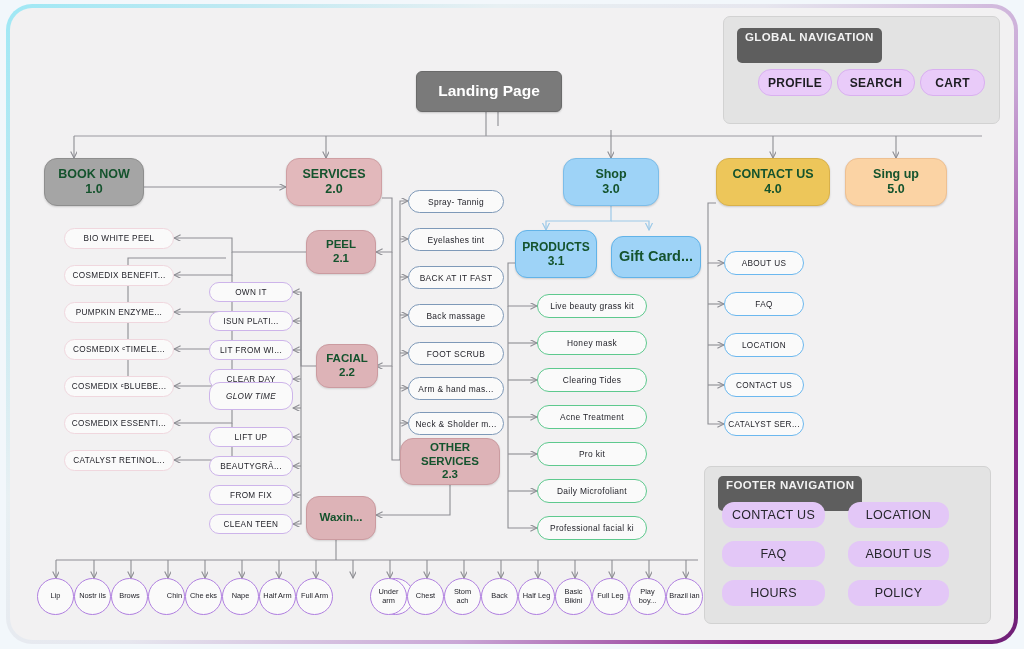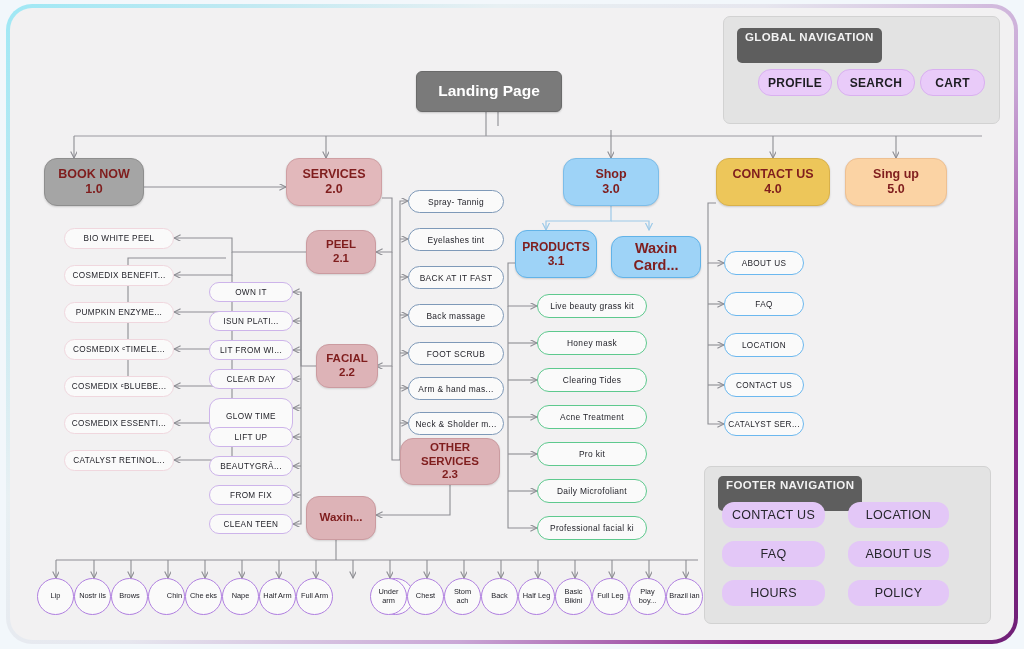--- a/index.html
+++ b/index.html
@@ -26,21 +26,21 @@
     overflow: hidden;
   }
   svg.edges { position: absolute; left: 0; top: 0; width: 100%; height: 100%; pointer-events: none; }
 
   .node {
     position: absolute;
     display: flex; flex-direction: column;
     align-items: center; justify-content: center;
     text-align: center;
     line-height: 1.18;
-    color: #7f1d1d;
+    color: #14532d;
   }
   .node .num { font-weight: bold; }
 
   
   .n-landing {
     background: #7a7a7a; color: #fff;
     border: 1.6px solid #6a6a6a;
     border-radius: 13px;
     font-size: 15.5px; font-weight: bold;
     box-shadow: 0 1px 2px rgba(0,0,0,.18);
@@ -265,21 +265,21 @@
   </div>
   <div class="node lvl2-pink" style="left:296px;top:488px;width:70px;height:44px;">
     <span>Waxin...</span>
   </div>
 
   <div class="node lvl2-blue" style="left:505px;top:222px;width:82px;height:48px;">
     <span>PRODUCTS</span>
     <span class="num">3.1</span>
   </div>
   <div class="node lvl2-blue giftcard" style="left:601px;top:228px;width:90px;height:42px;">
-    <span>Waxin Card...</span>
+    <span>Gift Card...</span>
   </div>
 
   <div class="leaf leaf-peel" style="left:54px;top:220px;width:110px;height:21px;">
         <span>BIO   WHITE PEEL</span>
       </div>
   <div class="leaf leaf-peel" style="left:54px;top:257px;width:110px;height:21px;">
         <span>COSMEDIX   BENEFIT...</span>
       </div>
   <div class="leaf leaf-peel" style="left:54px;top:294px;width:110px;height:21px;">
         <span>PUMPKIN   ENZYME...</span>
@@ -302,21 +302,21 @@
       </div>
   <div class="leaf leaf-facial" style="left:199px;top:303px;width:84px;height:20px;">
         <span>ISUN   PLATI...</span>
       </div>
   <div class="leaf leaf-facial" style="left:199px;top:332px;width:84px;height:20px;">
         <span>LIT  FROM WI...</span>
       </div>
   <div class="leaf leaf-facial" style="left:199px;top:361px;width:84px;height:20px;">
         <span>CLEAR   DAY</span>
       </div>
-  <div class="leaf leaf-facial" style="left:199px;top:390px;width:84px;height:36px;">
+  <div class="leaf leaf-facial" style="left:199px;top:374px;width:84px;height:28px;font-style:italic;">
         <span>GLOW  TIME</span>
       </div>
   <div class="leaf leaf-facial" style="left:199px;top:419px;width:84px;height:20px;">
         <span>LIFT UP</span>
       </div>
   <div class="leaf leaf-facial" style="left:199px;top:448px;width:84px;height:20px;">
         <span>BEAUTYGRĀ...</span>
       </div>
   <div class="leaf leaf-facial" style="left:199px;top:477px;width:84px;height:20px;">
         <span>FROM  FIX</span>

